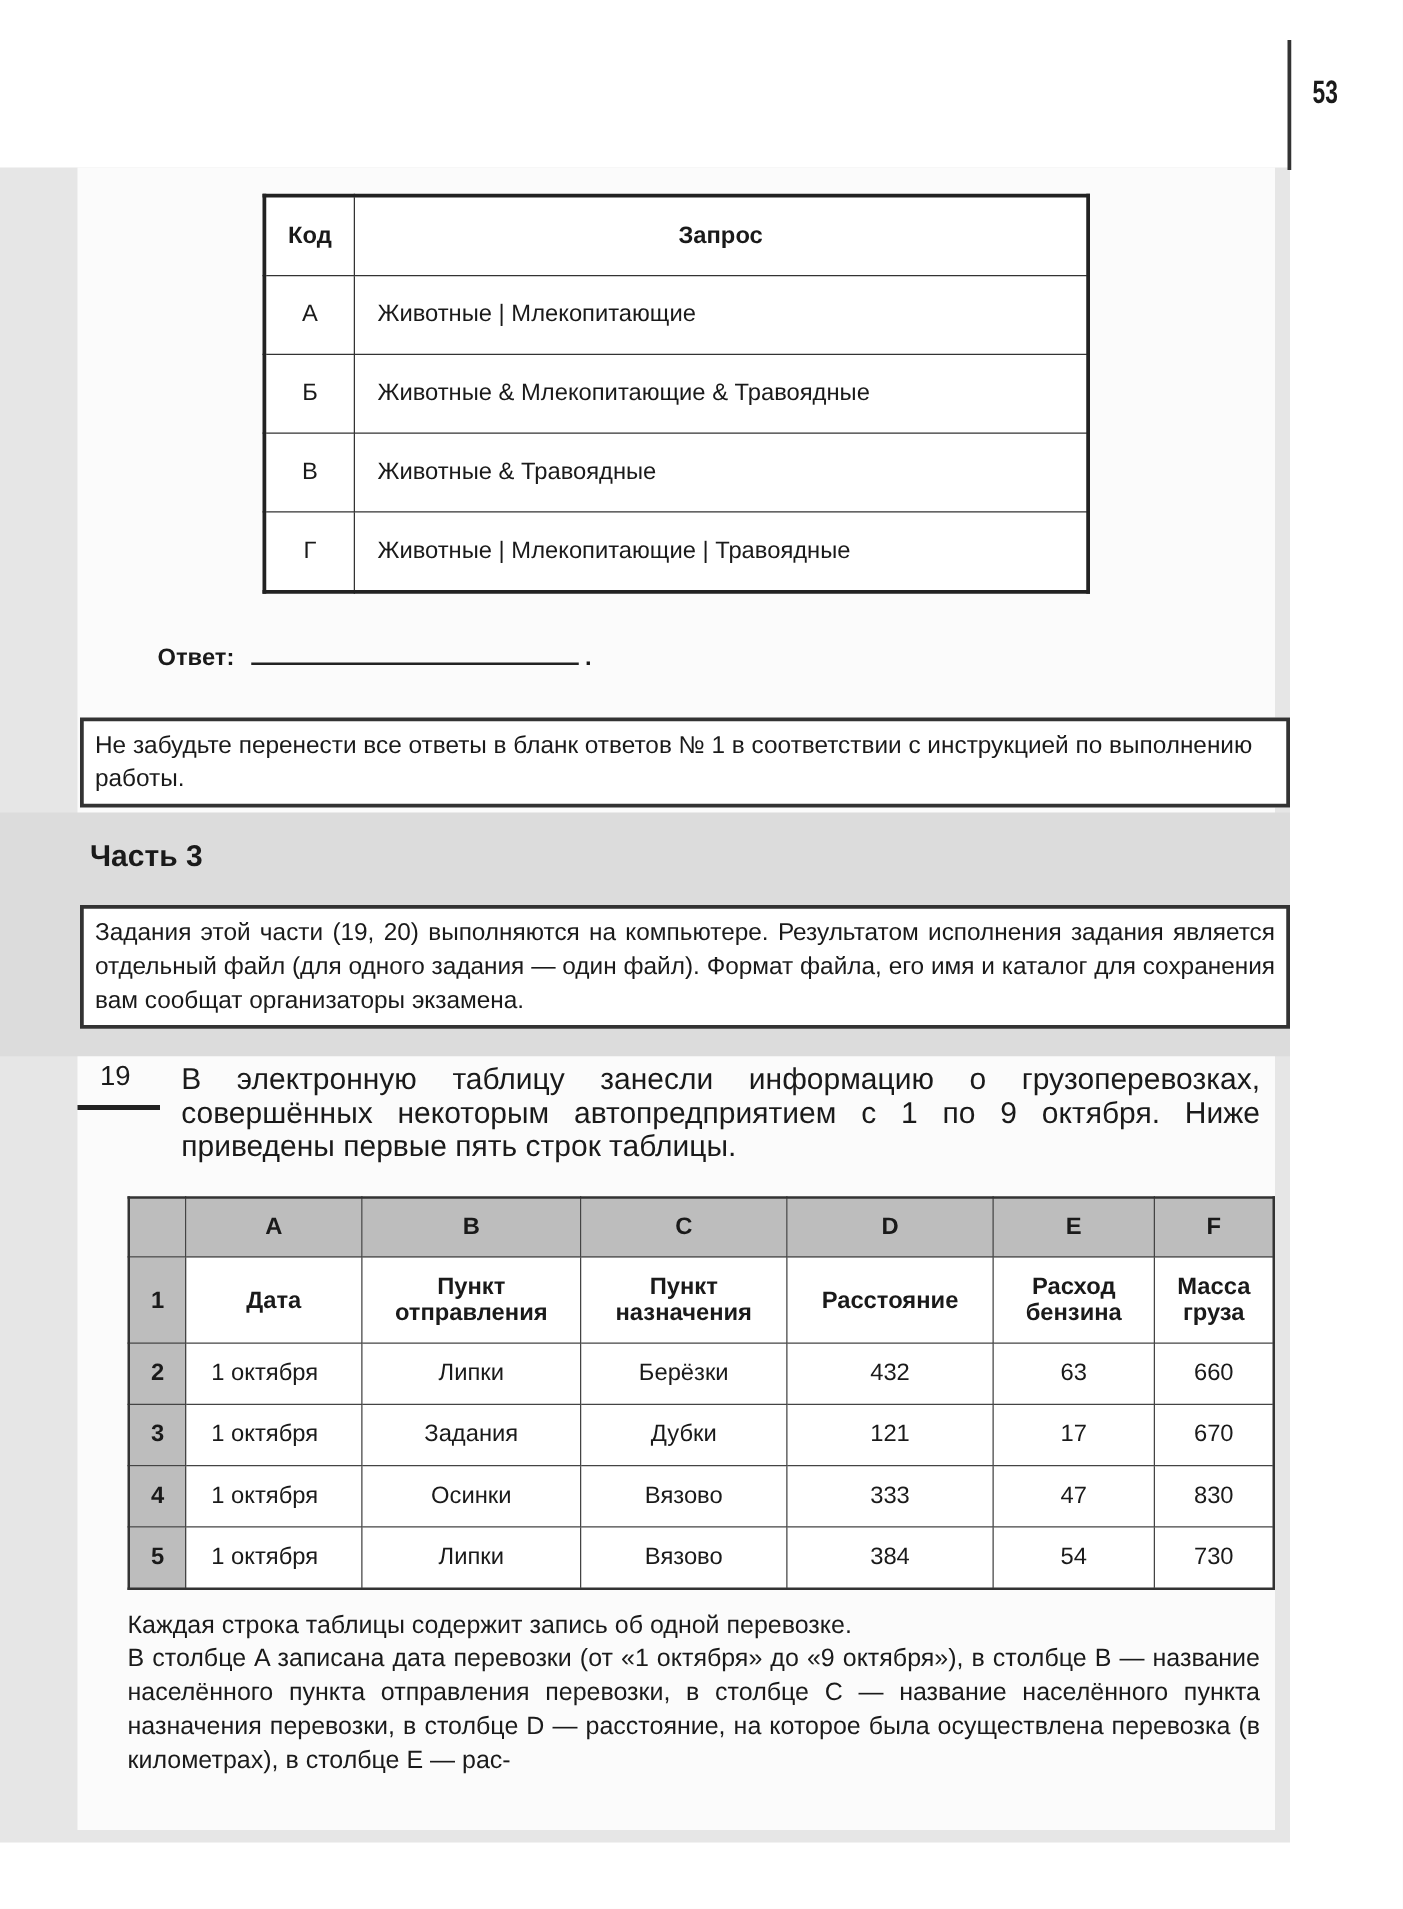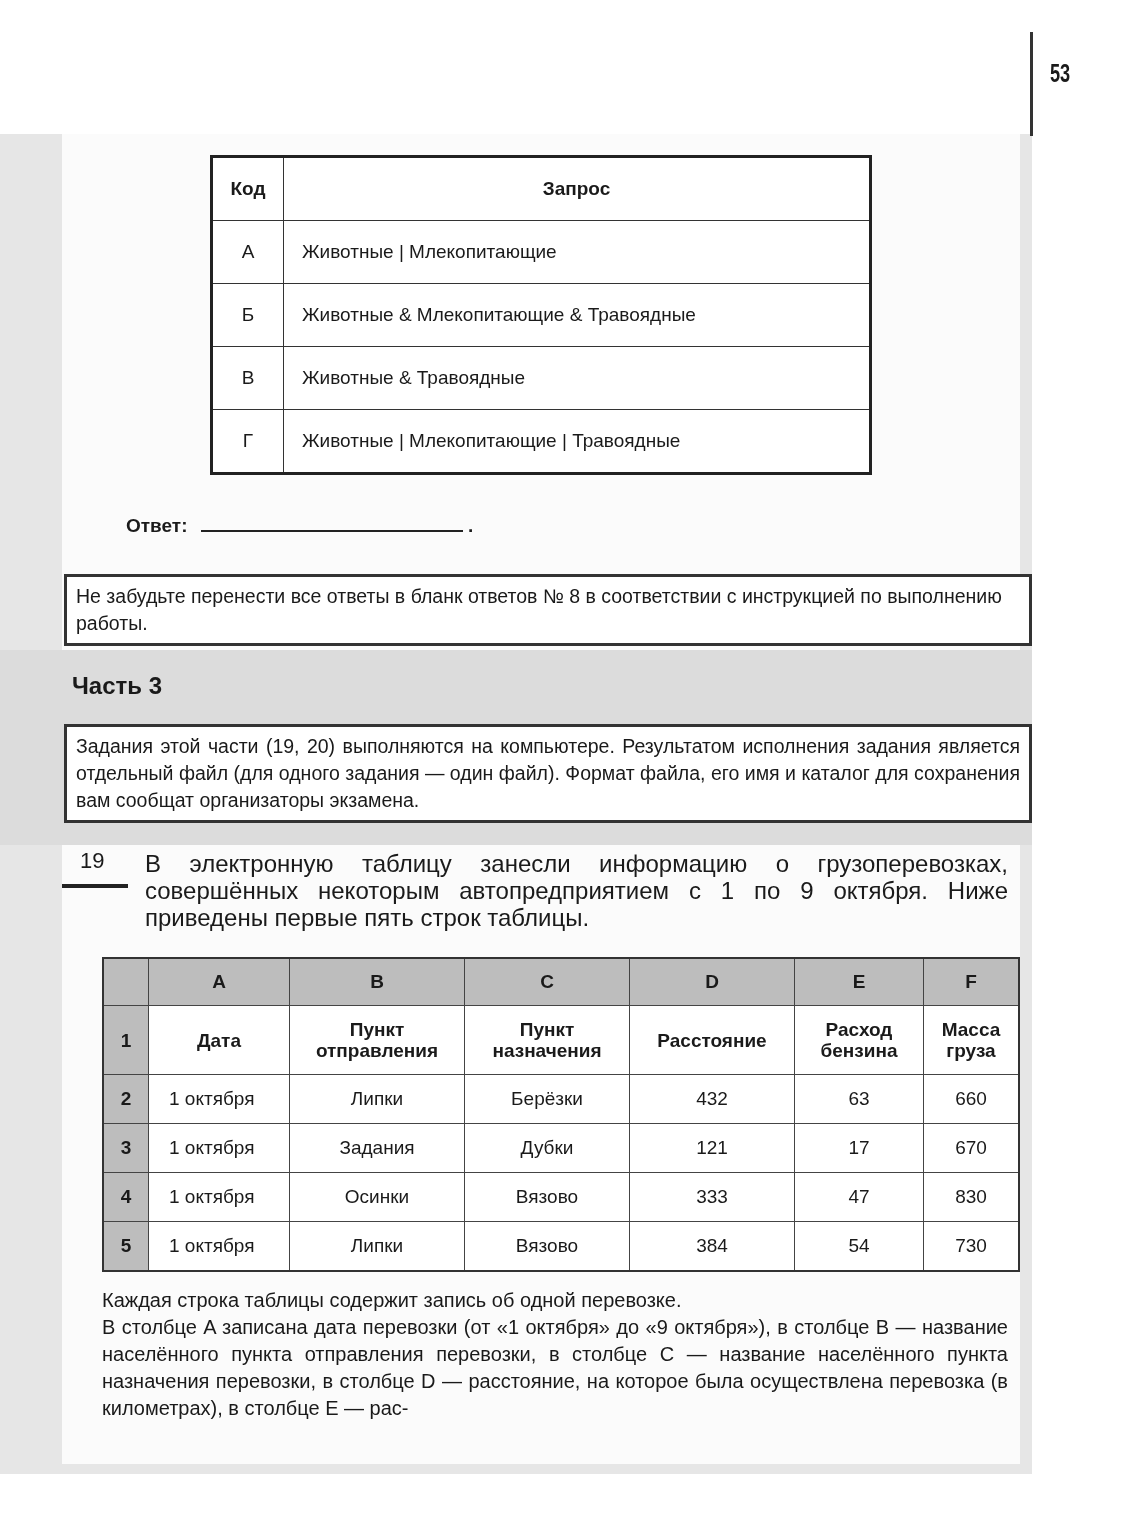--- a/index.html
+++ b/index.html
@@ -76,21 +76,21 @@
   </tr>
 </tbody>
   </table>
 
 <div class="answer">
   <span>Ответ:</span>
   <span class="answer-line"></span>
   <span>.</span>
 </div>
 
-<div class="box box1">Не забудьте перенести все ответы в бланк ответов № 8 в соответствии с инструкцией по выполнению работы.</div>
+<div class="box box1">Не забудьте перенести все ответы в бланк ответов № 1 в соответствии с инструкцией по выполнению работы.</div>
 
 <div class="part3">Часть 3</div>
 <div class="box box2">Задания этой части (19, 20) выполняются на компьютере. Результатом исполнения задания является отдельный файл (для одного задания — один файл). Формат файла, его имя и каталог для сохранения вам сообщат организаторы экзамена.</div>
 
 <div class="task-num">19</div>
 <div class="task-rule"></div>
 <div class="task-text">В электронную таблицу занесли информацию о грузоперевозках, совершённых некоторым автопредприятием с 1 по 9 октября. Ниже приведены первые пять строк таблицы.</div>
 
 <table class="sheet">
   <tbody>

